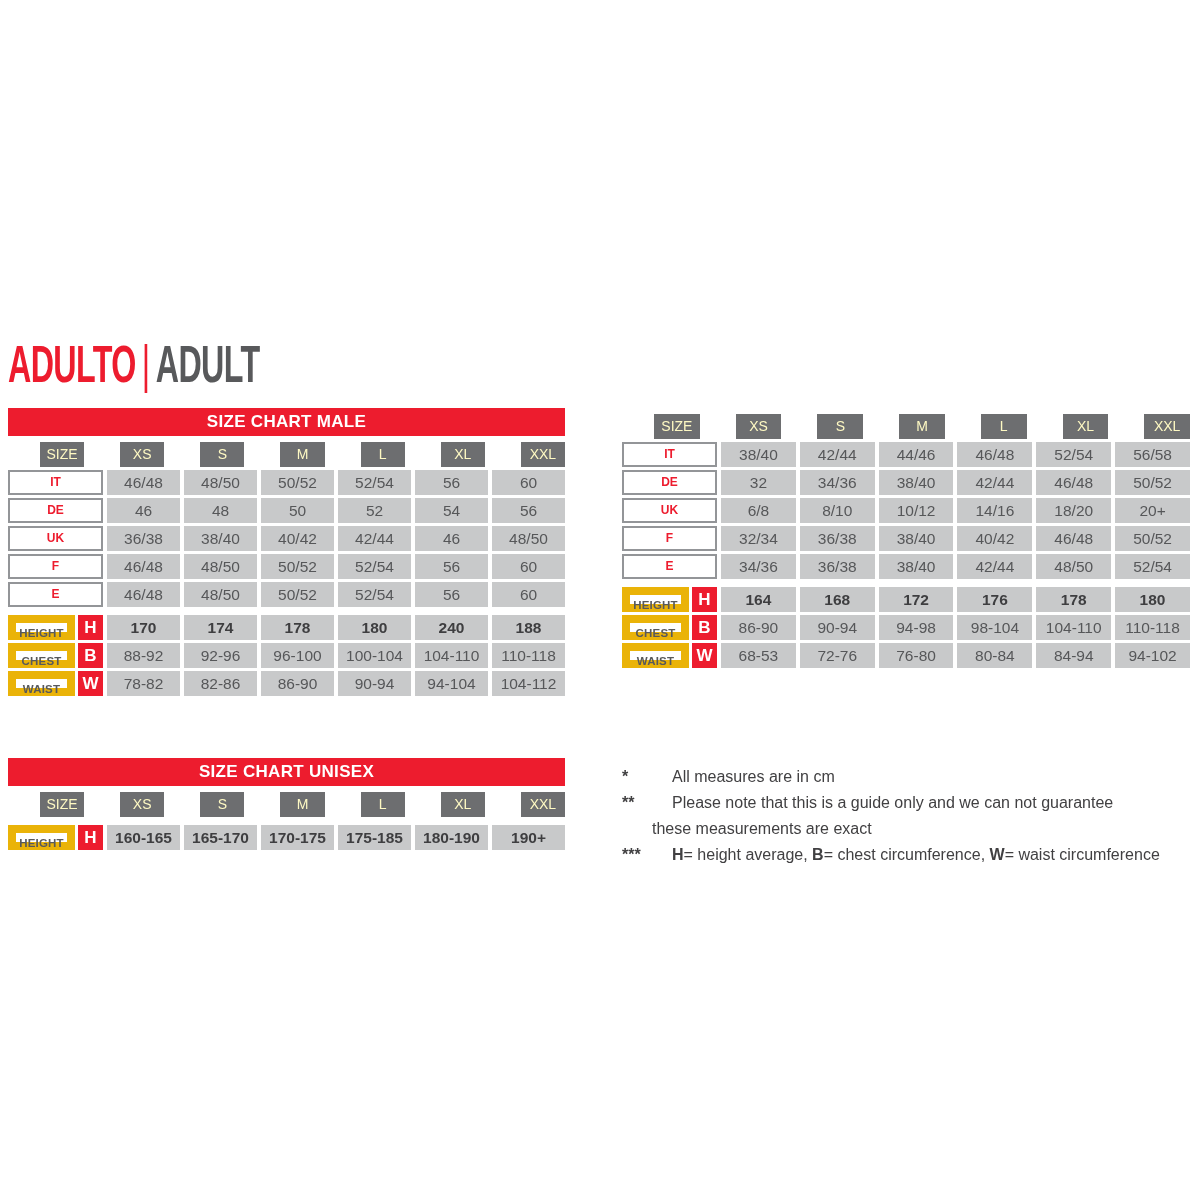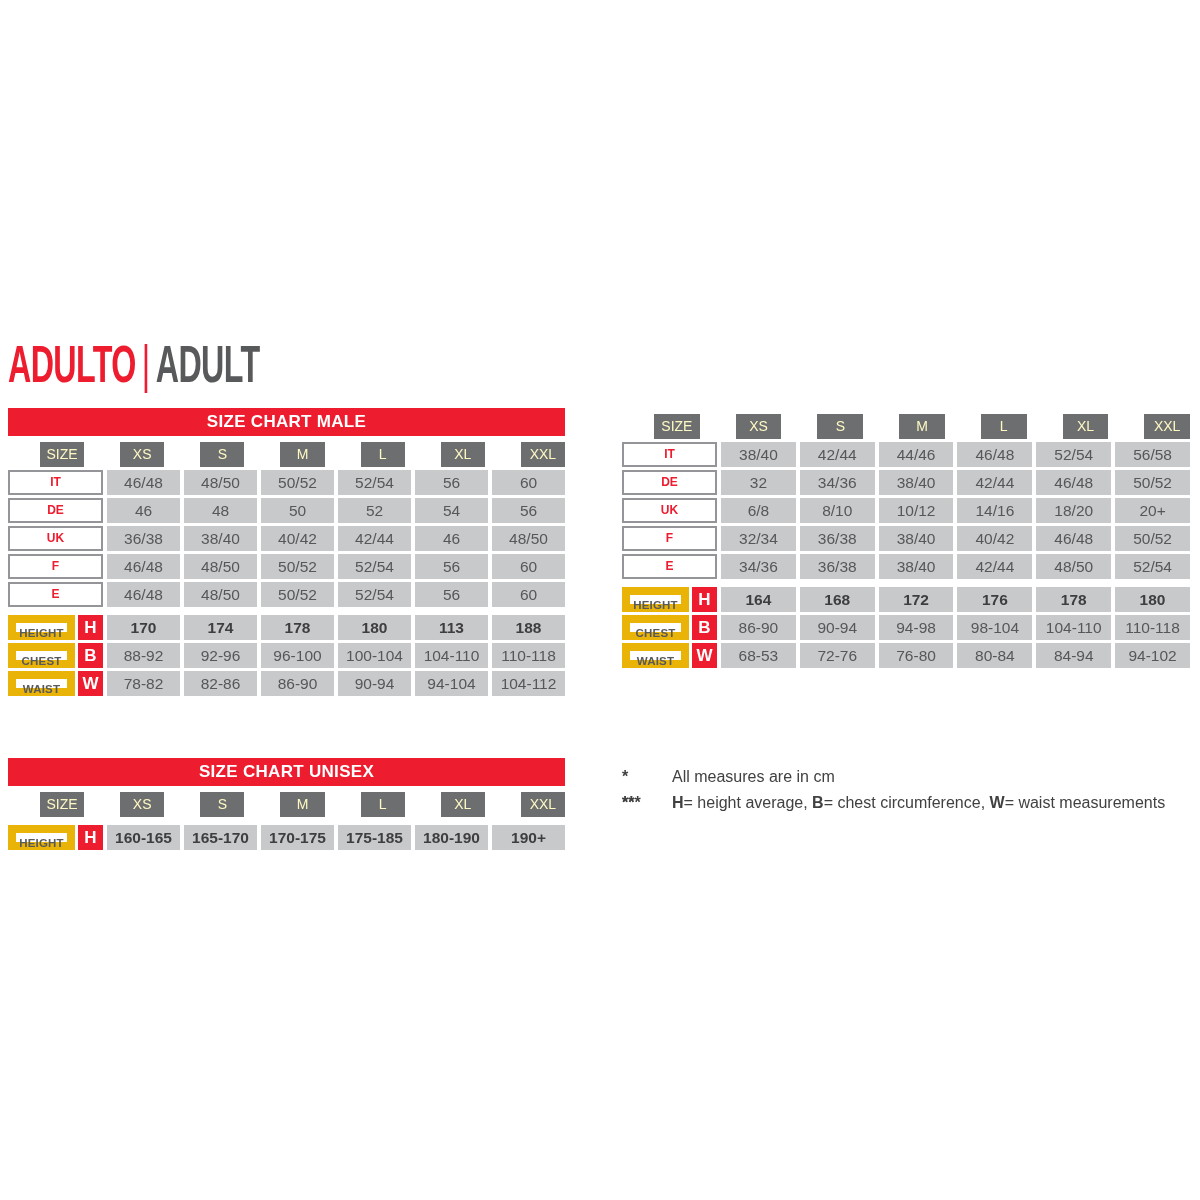--- a/index.html
+++ b/index.html
@@ -184,21 +184,21 @@
       </div>
       <div class="row measure-row first-measure">
         <div class="label-slot measure-slot">
           <div class="measure-label">HEIGHT</div>
           <div class="badge">H</div>
         </div>
         <div class="dcell em">170</div>
         <div class="dcell em">174</div>
         <div class="dcell em">178</div>
         <div class="dcell em">180</div>
-        <div class="dcell em">113</div>
+        <div class="dcell em">240</div>
         <div class="dcell em">188</div>
       </div>
       <div class="row measure-row">
         <div class="label-slot measure-slot">
           <div class="measure-label">CHEST</div>
           <div class="badge">B</div>
         </div>
         <div class="dcell">88-92</div>
         <div class="dcell">92-96</div>
         <div class="dcell">96-100</div>
@@ -336,20 +336,22 @@
       </div>
     </div>
 
   <div class="footnotes">
     <div class="fn-line">
       <span class="fn-marker">*</span>
       <span class="fn-text">All measures are in cm</span>
     </div>
     <div class="fn-line">
       <span class="fn-marker">**</span>
+      <span class="fn-text">Please note that this is a guide only and we can not guarantee
+these measurements are exact</span>
     </div>
     <div class="fn-line">
       <span class="fn-marker">***</span>
-      <span class="fn-text"><span class="fn-b">H</span><span>= height average, </span><span class="fn-b">B</span><span>= chest circumference, </span><span class="fn-b">W</span><span>= waist measurements</span></span>
+      <span class="fn-text"><span class="fn-b">H</span><span>= height average, </span><span class="fn-b">B</span><span>= chest circumference, </span><span class="fn-b">W</span><span>= waist circumference</span></span>
     </div>
   </div>
 
 </div>
 
 </body></html>

